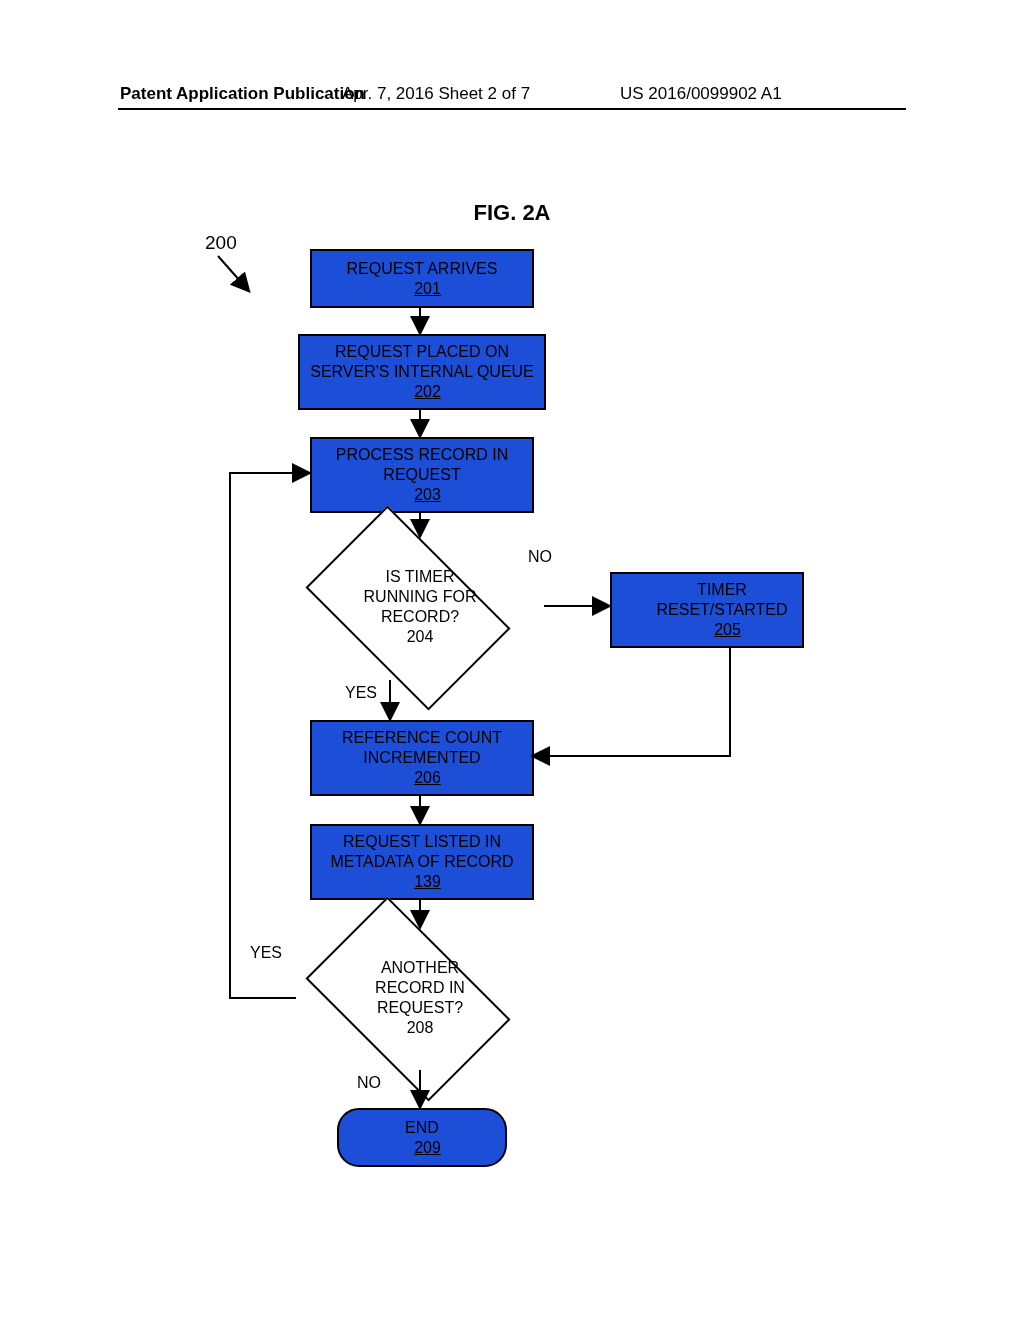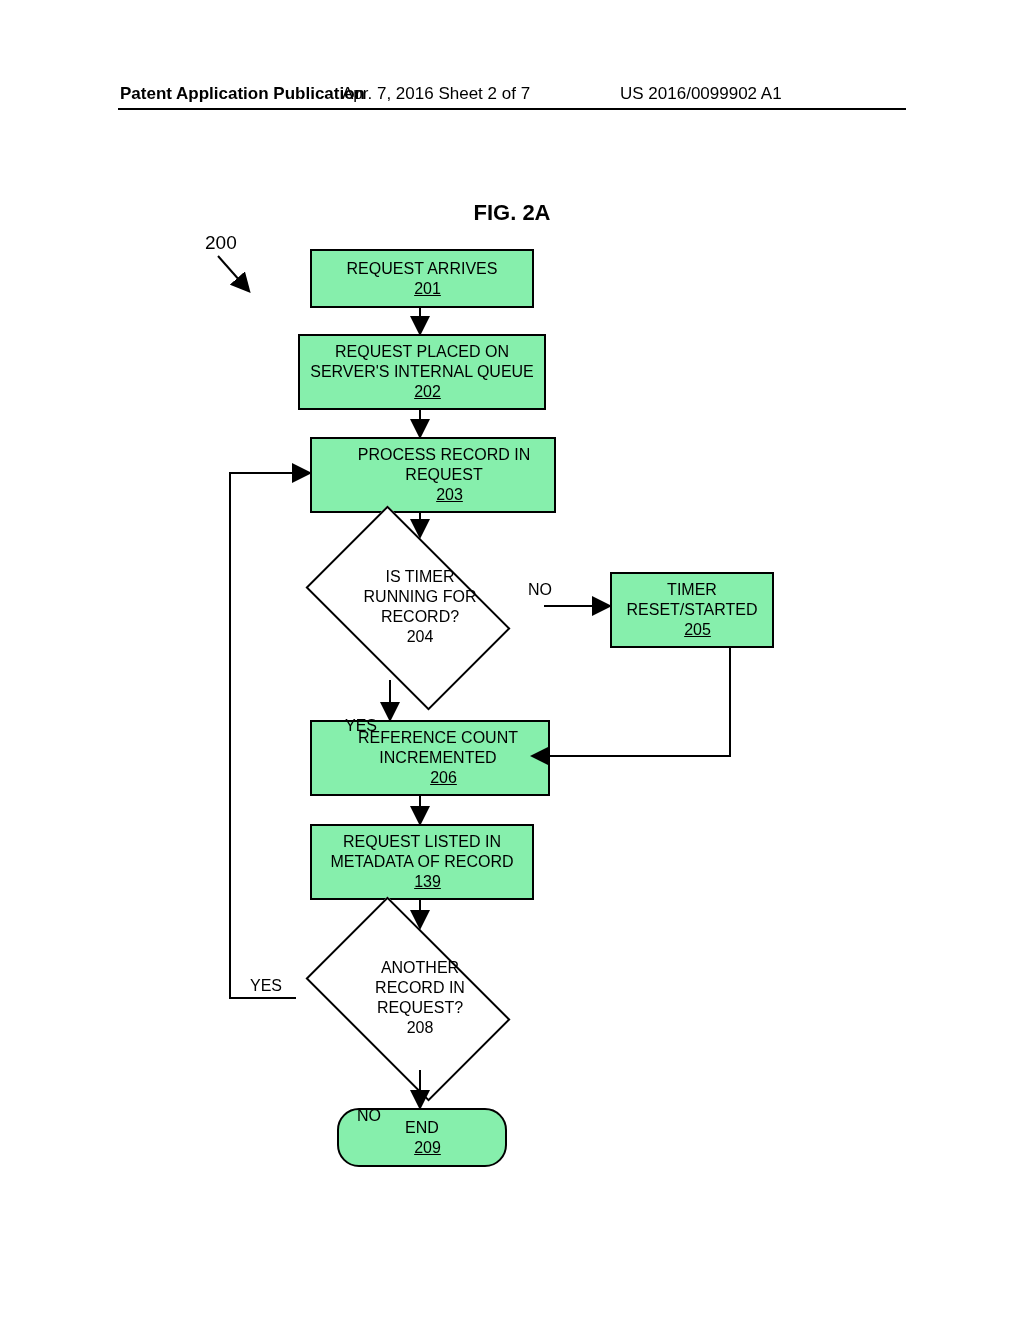--- a/index.html
+++ b/index.html
@@ -52,21 +52,21 @@
   }
   .ref200 {
     position: absolute;
     top: 232px;
     left: 205px;
     font-size: 19px;
   }
   .box {
     position: absolute;
     border: 2px solid #000;
-    background: #86efac;
+    background: #1d4ed8;
     text-align: center;
     display: flex;
     flex-direction: column;
     justify-content: center;
     align-items: center;
     font-size: 16px;
     line-height: 1.25;
   }
   .box .step {
     text-decoration: underline;
@@ -90,21 +90,20 @@
     line-height: 1.25;
     display: flex;
     flex-direction: column;
     justify-content: center;
     align-items: center;
     width: 100%;
   }
   .edge-label {
     position: absolute;
     font-size: 16px;
-    margin-top: 33px;
   }
   svg { position: absolute; left:0; top:0; }
 </style>
 </head>
 <body>
 
 <div class="header">
   <span class="left">Patent Application Publication</span>
   <span class="mid">Apr. 7, 2016  Sheet 2 of 7</span>
   <span class="right">US 2016/0099902 A1</span>
@@ -118,43 +117,43 @@
   <span>REQUEST ARRIVES</span>
   <span class="step">201</span>
 </div>
 
 <div class="box" style="left:298px; top:334px; width:244px; height:72px;">
   <span>REQUEST PLACED ON</span>
   <span>SERVER'S INTERNAL QUEUE</span>
   <span class="step">202</span>
 </div>
 
-<div class="box" style="left:310px; top:437px; width:220px; height:72px;padding-left:22px;">
+<div class="box" style="left:310px; top:437px; width:220px; height:72px;">
   <span>PROCESS RECORD IN</span>
   <span>REQUEST</span>
   <span class="step">203</span>
 </div>
 
 <div class="diamond" style="left:420px; top:607px;">
   <div class="diamond-shape" style="left:-99px; top:-57px; width:170px; height:112px;"></div>
   <div class="diamond-label" style="left:-110px; top:-40px; width:220px;">
     <span>IS TIMER</span>
     <span>RUNNING FOR</span>
     <span>RECORD?</span>
     <span class="step">204</span>
   </div>
 </div>
 
-<div class="box" style="left:610px; top:572px; width:160px; height:72px;">
+<div class="box" style="left:610px; top:572px; width:160px; height:72px;padding-left:30px;">
   <span>TIMER</span>
   <span>RESET/STARTED</span>
   <span class="step">205</span>
 </div>
 
-<div class="box" style="left:310px; top:720px; width:220px; height:72px;padding-left:16px;">
+<div class="box" style="left:310px; top:720px; width:220px; height:72px;">
   <span>REFERENCE COUNT</span>
   <span>INCREMENTED</span>
   <span class="step">206</span>
 </div>
 
 <div class="box" style="left:310px; top:824px; width:220px; height:72px;">
   <span>REQUEST LISTED IN</span>
   <span>METADATA OF RECORD</span>
   <span class="step">139</span>
 </div>

